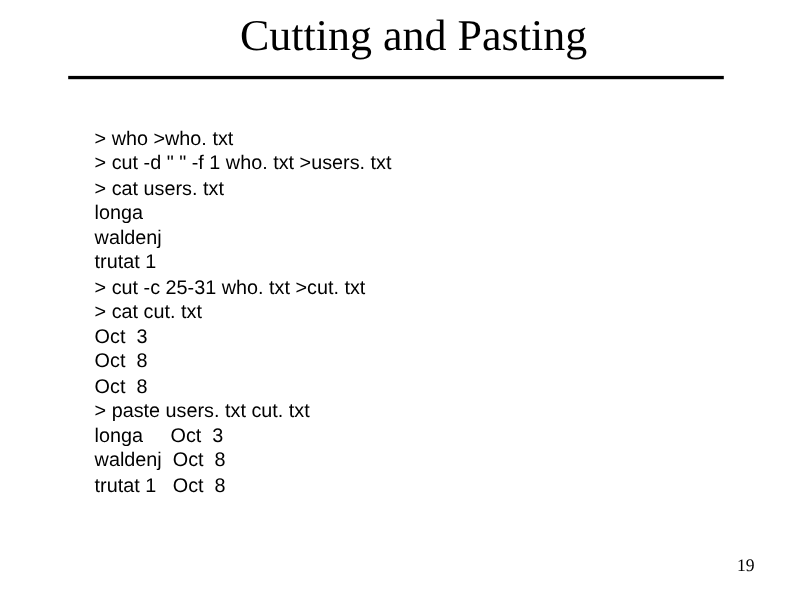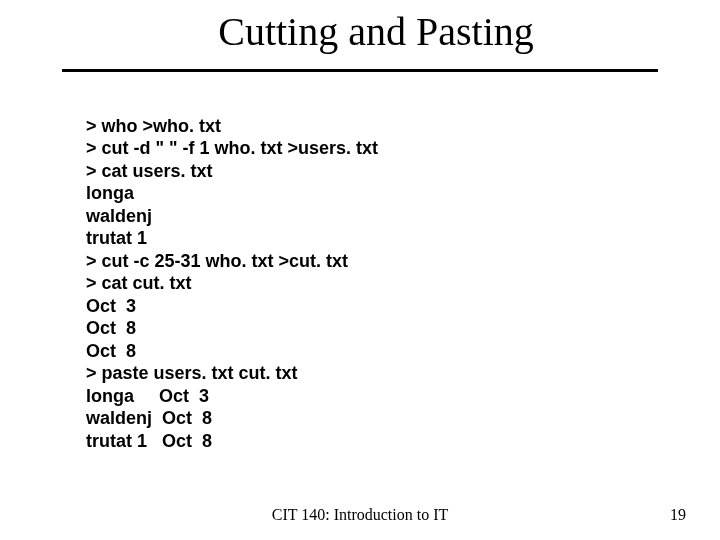--- a/index.html
+++ b/index.html
@@ -27,21 +27,21 @@
   }
   .rule {
     margin: 4px 62px 0 62px;
     border: none;
     border-top: 3px solid #000;
     height: 0;
   }
   .content {
     margin: 20px 0 16px 86px;
     font-family: Arial, Helvetica, sans-serif;
-    font-weight: bold;
+    font-weight: normal;
     font-size: 18px;
     line-height: 1.25;
     white-space: pre;
   }
   .footer-center {
     position: absolute;
     bottom: 16px;
     left: 0;
     right: 0;
     text-align: center;
@@ -77,16 +77,15 @@
 <span>&gt; cat cut. txt</span>
 <span>Oct  3</span>
 <span>Oct  8</span>
 <span>Oct  8</span>
 <span>&gt; paste users. txt cut. txt</span>
 <span>longa     Oct  3</span>
 <span>waldenj  Oct  8</span>
 <span>trutat 1   Oct  8</span>
 </div>
 
-  <div class="footer-center">CIT 140: Introduction to IT</div>
   <div class="footer-right">19</div>
 
 </div>
 
 </body></html>

